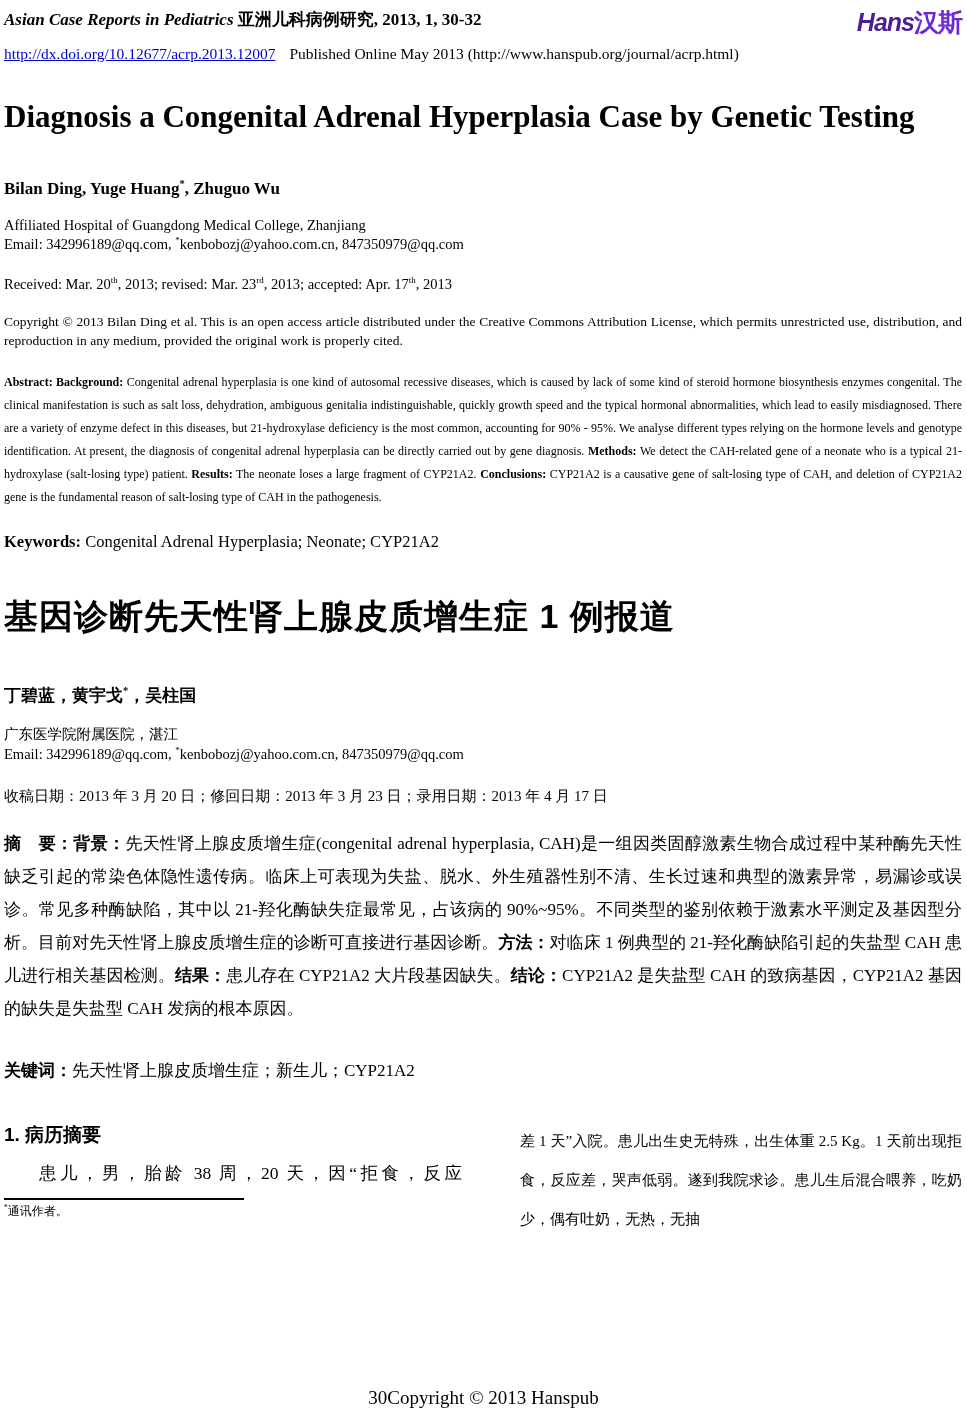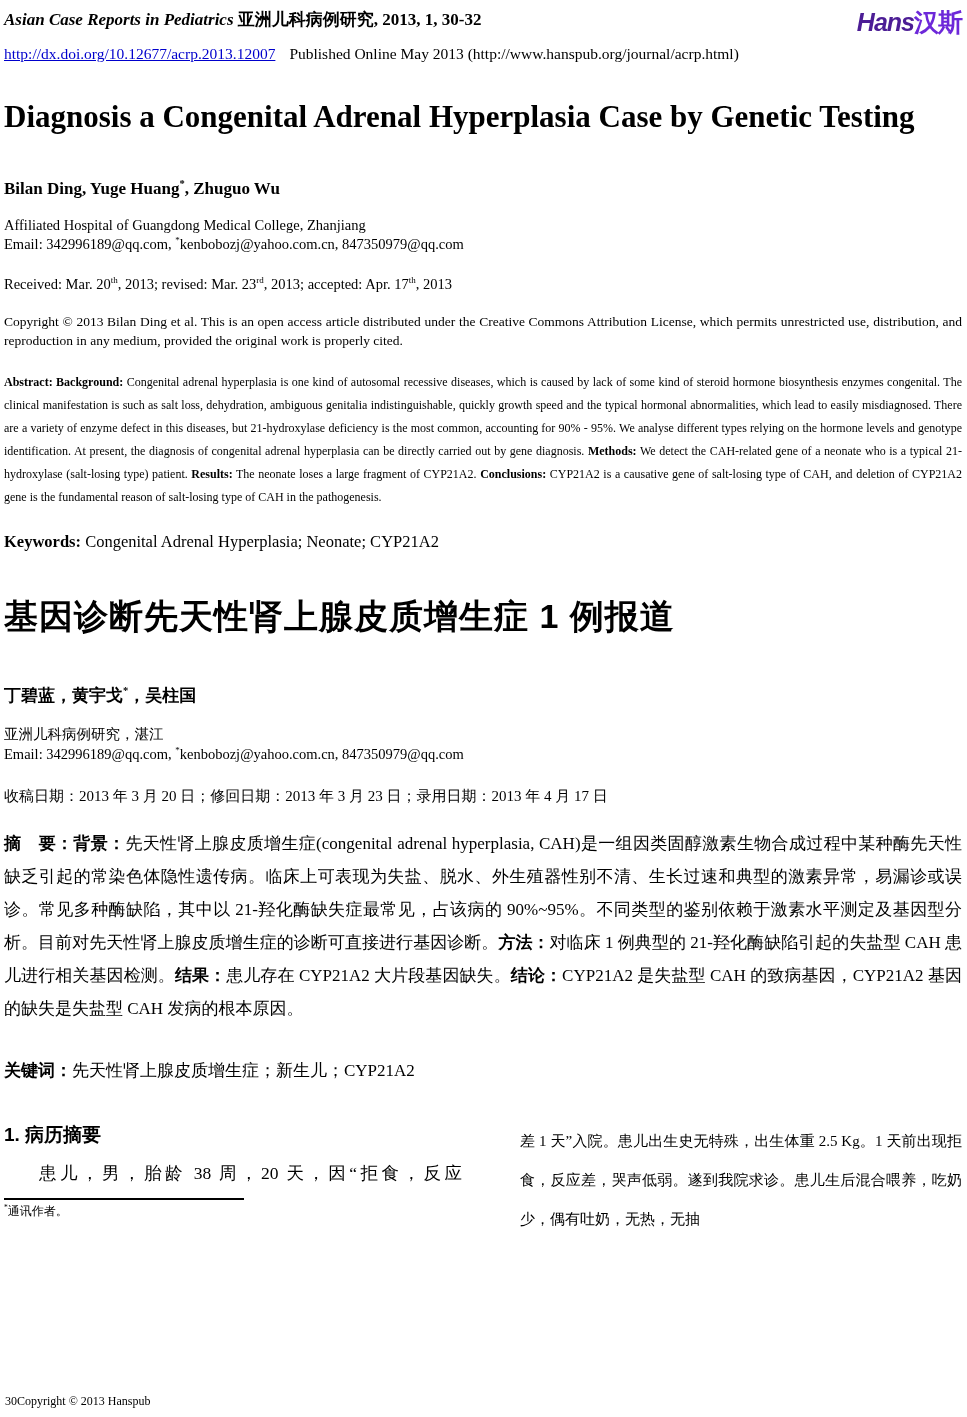--- a/index.html
+++ b/index.html
@@ -46,21 +46,21 @@
   .columns { display: flex; margin-top: 40px; }
   .col-left { width: 458px; margin-right: 42px; flex: none; }
   .col-right { flex: 1; }
   .sec-heading { font-family: "Liberation Sans", sans-serif; font-size: 19px; font-weight: bold; }
   .para-left { font-size: 17.5px; line-height: 27px; margin-top: 12px; text-indent: 2em; text-align: justify; text-align-last: justify; }
   .footnote-rule { width: 240px; border: none; border-top: 2px solid #000; margin-top: 11px; }
   .footnote { font-size: 12px; margin-top: 3px; }
   .para-right { font-size: 15px; line-height: 39px; text-align: justify; margin-left: 16px; }
 
   
-  .footer { position: absolute; left: 5px; right: 5px; bottom: 8px; display: flex; justify-content: flex-start; font-size: 12px; }
+  .footer { position: absolute; left: 5px; right: 5px; bottom: 8px; display: flex; justify-content: center; font-size: 19px; }
 </style>
 </head>
 <body>
 
 <div class="page">
 
   <div class="hdr">
     <div class="hdr-line1">
       <span class="journal-en">Asian Case Reports in Pediatrics</span>
       <span>亚洲儿科病例研究, 2013, 1, 30-32</span>
@@ -88,21 +88,21 @@
 
   <div class="abstract"><span class="b">Abstract: Background:</span><span> Congenital adrenal hyperplasia is one kind of autosomal recessive diseases, which is caused by lack of some kind of steroid hormone biosynthesis enzymes congenital. The clinical manifestation is such as salt loss, dehydration, ambiguous genitalia indistinguishable, quickly growth speed and the typical hormonal abnormalities, which lead to easily misdiagnosed. There are a variety of enzyme defect in this diseases, but 21-hydroxylase deficiency is the most common, accounting for 90% - 95%. We analyse different types relying on the hormone levels and genotype identification. At present, the diagnosis of congenital adrenal hyperplasia can be directly carried out by gene diagnosis. </span><span class="b">Methods:</span><span> We detect the CAH-related gene of a neonate who is a typical 21-hydroxylase (salt-losing type) patient. </span><span class="b">Results:</span><span> The neonate loses a large fragment of CYP21A2. </span><span class="b">Conclusions:</span><span> CYP21A2 is a causative gene of salt-losing type of CAH, and deletion of CYP21A2 gene is the fundamental reason of salt-losing type of CAH in the pathogenesis.</span></div>
 
   <div class="keywords-en"><span class="b">Keywords:</span><span> Congenital Adrenal Hyperplasia; Neonate; CYP21A2</span></div>
 
   <h1 class="title-zh">基因诊断先天性肾上腺皮质增生症 1 例报道</h1>
 
   <div class="authors-zh"><span class="b">丁碧蓝，黄宇戈</span><sup class="b">*</sup><span class="b">，吴柱国</span></div>
 
   <div class="affil-zh">
-    <div>亚洲儿科病例研究，湛江</div>
+    <div>广东医学院附属医院，湛江</div>
     <div><span>Email: 342996189@qq.com, </span><sup>*</sup><span>kenbobozj@yahoo.com.cn, 847350979@qq.com</span></div>
   </div>
 
   <div class="dates-zh">收稿日期：2013 年 3 月 20 日；修回日期：2013 年 3 月 23 日；录用日期：2013 年 4 月 17 日</div>
 
   <div class="abstract-zh"><span class="b">摘　要：背景：</span><span>先天性肾上腺皮质增生症(congenital adrenal hyperplasia, CAH)是一组因类固醇激素生物合成过程中某种酶先天性缺乏引起的常染色体隐性遗传病。临床上可表现为失盐、脱水、外生殖器性别不清、生长过速和典型的激素异常，易漏诊或误诊。常见多种酶缺陷，其中以 21-羟化酶缺失症最常见，占该病的 90%~95%。不同类型的鉴别依赖于激素水平测定及基因型分析。目前对先天性肾上腺皮质增生症的诊断可直接进行基因诊断。</span><span class="b">方法：</span><span>对临床 1 例典型的 21-羟化酶缺陷引起的失盐型 CAH 患儿进行相关基因检测。</span><span class="b">结果：</span><span>患儿存在 CYP21A2 大片段基因缺失。</span><span class="b">结论：</span><span>CYP21A2 是失盐型 CAH 的致病基因，CYP21A2 基因的缺失是失盐型 CAH 发病的根本原因。</span></div>
 
   <div class="keywords-zh"><span class="b">关键词：</span><span>先天性肾上腺皮质增生症；新生儿；CYP21A2</span></div>
 
   <div class="columns">

